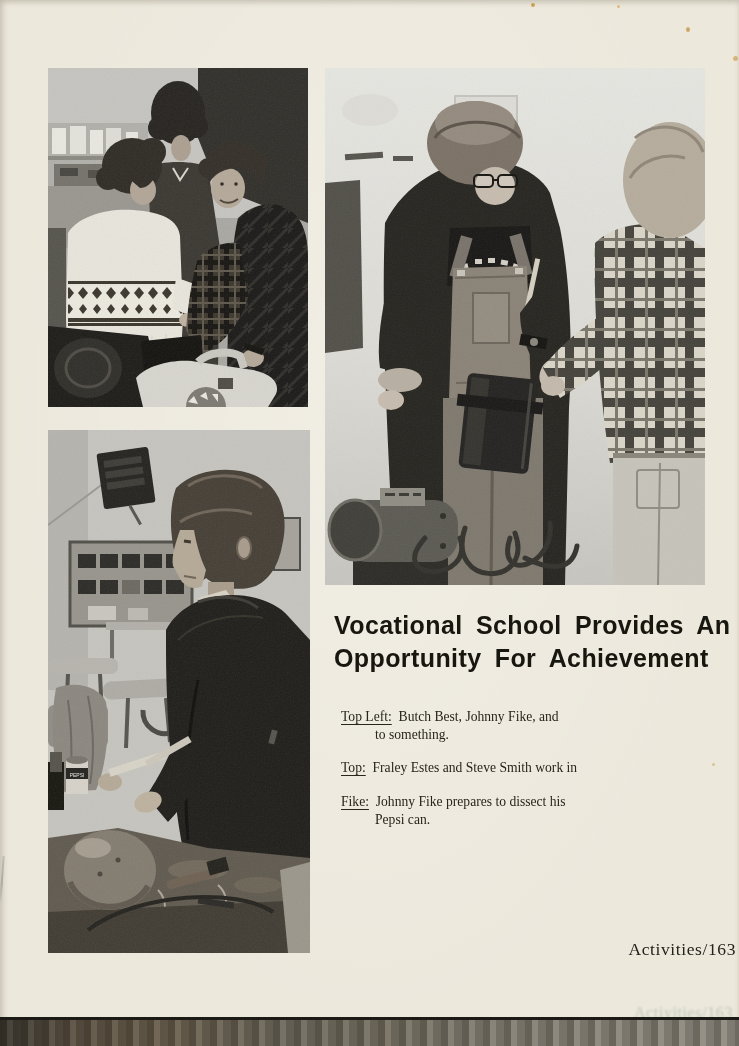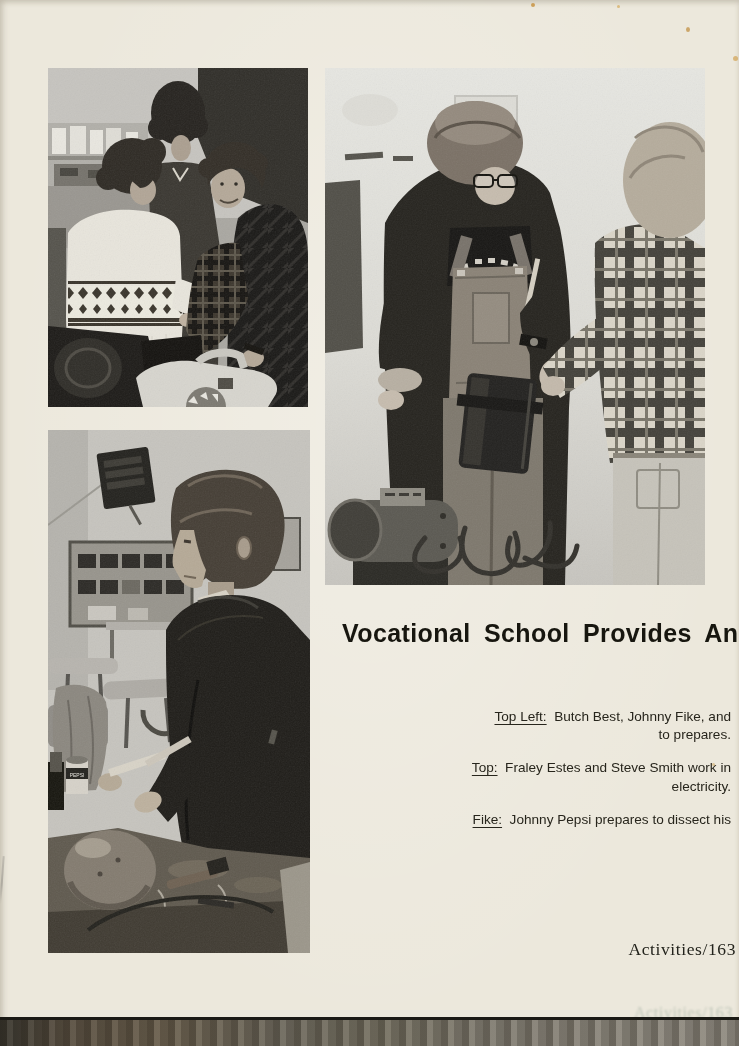--- a/index.html
+++ b/index.html
@@ -9,31 +9,31 @@
       radial-gradient(ellipse at 50% 40%, rgba(255,255,255,.25), rgba(0,0,0,0) 70%),
       #ece8dc;
     box-shadow:inset 3px 0 6px rgba(120,110,90,.25), inset 0 3px 5px rgba(120,110,90,.18);
     font-family:"Liberation Sans", sans-serif;
   }
   .photo{position:absolute; display:block;}
   .photo-top-left{left:48px; top:68px;}
   .photo-top{left:325px; top:68px;}
   .photo-left{left:48px; top:430px;}
   .title{
-    position:absolute; left:334px; top:609px; width:386px; margin:8px;
+    position:absolute; left:334px; top:609px; width:386px; margin:0;
     font-family:"Liberation Sans", sans-serif;
     font-size:25px; font-weight:bold; line-height:33px;
     letter-spacing:.4px; word-spacing:6px; color:#17160f;
   }
   .title .title-line{display:block; white-space:pre;}
   .captions{position:absolute; left:341px; top:708px; width:390px; color:#27251c;}
   .caption-item{margin:0 0 15px 0;}
   .cap-line{
-    font-family:Liberation Sans, sans-serif;
-    font-size:13.6px; line-height:18.2px; white-space:pre;text-align:right;
+    font-family:Liberation Serif, serif;
+    font-size:13.6px; line-height:18.2px; white-space:pre;
   }
   .cap-cont{padding-left:34px;}
   .cap-label{text-decoration:underline; text-underline-offset:3px;}
   .folio{
     position:absolute; top:939px; right:3px;
     font-family:"Liberation Serif", serif; font-size:17.5px;
     letter-spacing:.6px; color:#23231c;
   }
   .folio-ghost{
     position:absolute; top:1004px; right:6px;
@@ -366,33 +366,34 @@
       </g>
       <rect x="150" y="470" width="36" height="6" fill="#2b2925" transform="rotate(8 168 473)"></rect>
       <path d="M40,500 C90,462 190,458 225,482" stroke="#23221d" stroke-width="4" fill="none"></path>
       <polygon points="232,440 262,432 262,523 240,523" fill="#9b968a"></polygon>
     </g>
     <rect width="262" height="523" filter="url(#grain3)" opacity=".10"></rect>
   </svg>
 
   <h1 class="title">
     <span class="title-line">Vocational School Provides An</span>
+    <span class="title-line">Opportunity For Achievement</span>
   </h1>
 
   <div class="captions" id="captions">
       <div class="caption-item">
         <div class="cap-line"><span class="cap-label">Top Left:</span><span>  Butch Best, Johnny Fike, and</span></div>
-        <div class="cap-line cap-cont">to prepares.</div>
+        <div class="cap-line cap-cont">to something.</div>
       </div>
       <div class="caption-item">
         <div class="cap-line"><span class="cap-label">Top:</span><span>  Fraley Estes and Steve Smith work in</span></div>
-        <div class="cap-line cap-cont">electricity.</div>
       </div>
       <div class="caption-item">
-        <div class="cap-line"><span class="cap-label">Fike:</span><span>  Johnny Pepsi prepares to dissect his</span></div>
+        <div class="cap-line"><span class="cap-label">Fike:</span><span>  Johnny Fike prepares to dissect his</span></div>
+        <div class="cap-line cap-cont">Pepsi can.</div>
       </div>
     </div>
 
   <div class="folio-ghost">Activities/163</div>
   <div class="folio">Activities/163</div>
 
   <div class="speck s1"></div>
   <div class="speck s2"></div>
   <div class="speck s3"></div>
   <div class="speck s4"></div>

